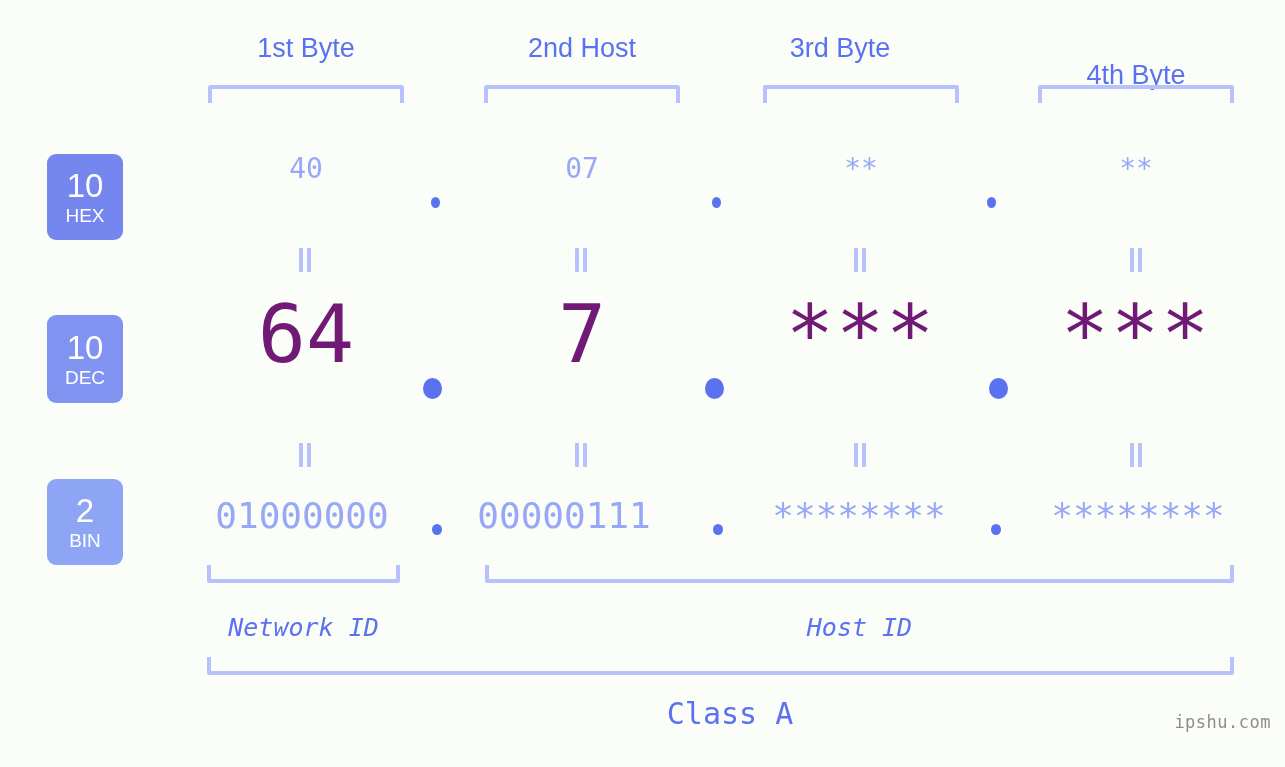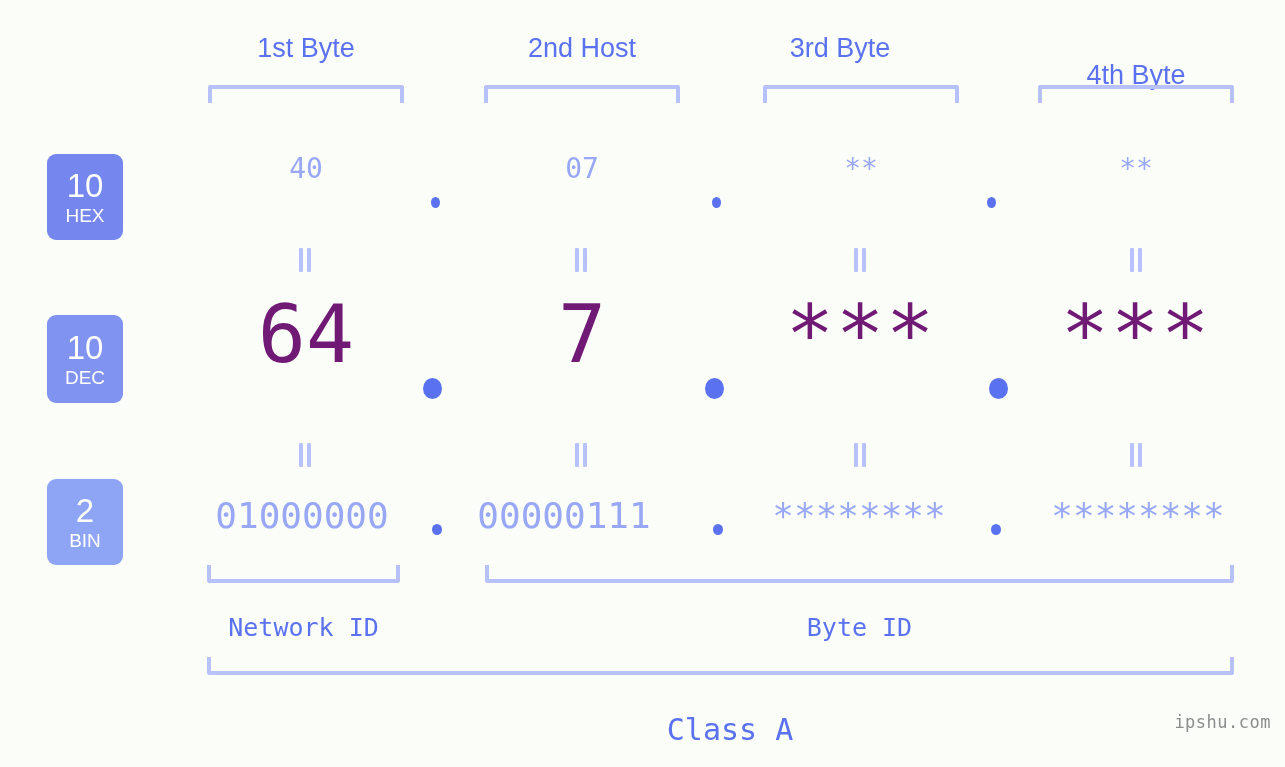--- a/index.html
+++ b/index.html
@@ -139,33 +139,33 @@
   .eq-row1 { top: 248px; }
   .eq-row2 { top: 443px; }
 
   
   .seg-caption {
     position: absolute;
     font-size: 25px;
     color: #5b72f0;
     text-align: center;
     white-space: nowrap;
+    font-style: italic;
   }
 
   
   #class-caption {
     position: absolute;
     top: 696px;
     width: 1080px;
     left: 190px;
     text-align: center;
     font-size: 30px;
     color: #5b72f0;
     white-space: nowrap;
-    margin-top: 16px;
   }
 
   
   #watermark {
     position: absolute;
     right: 14px;
     top: 712px;
     font-size: 17px;
     color: #8d8d8d;
     letter-spacing: 0.5px;
@@ -236,20 +236,20 @@
     <div class="cell" style="left:1040px; width:196px;">********</div>
     <div class="dot dot-bin" style="left:432px;"></div>
     <div class="dot dot-bin" style="left:713px;"></div>
     <div class="dot dot-bin" style="left:991px;"></div>
   </div>
 
   <div class="bottom-bracket" style="left:207px; top:565px; width:193px;"></div>
   <div class="bottom-bracket" style="left:485px; top:565px; width:749px;"></div>
 
   <div class="seg-caption" style="left:207px; top:613px; width:193px;">Network ID</div>
-  <div class="seg-caption" style="left:485px; top:613px; width:749px;">Byte ID</div>
+  <div class="seg-caption" style="left:485px; top:613px; width:749px;">Host ID</div>
 
   <div class="bottom-bracket" style="left:207px; top:657px; width:1027px;"></div>
   <div id="class-caption">Class A</div>
 
   <div id="watermark">ipshu.com</div>
 
 </div>
 
 </body></html>

